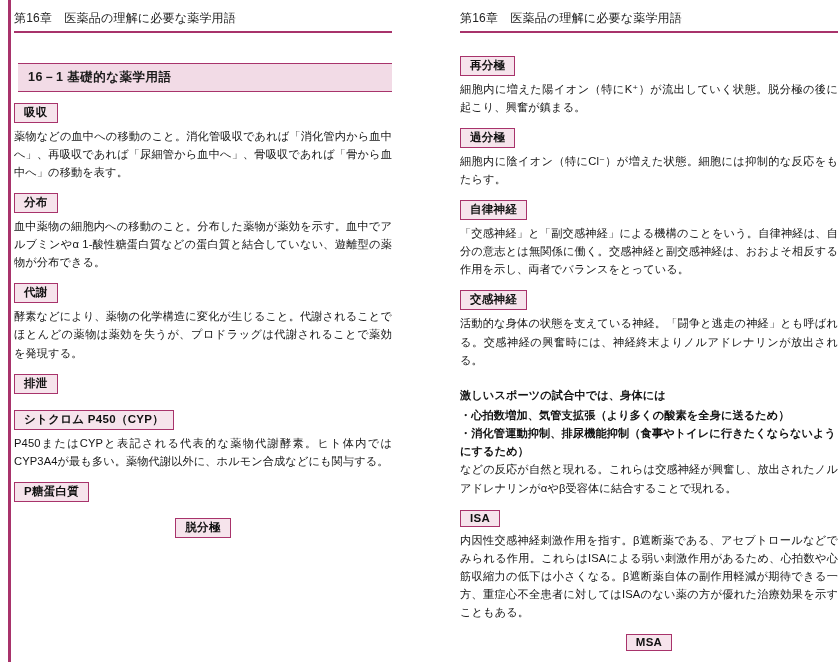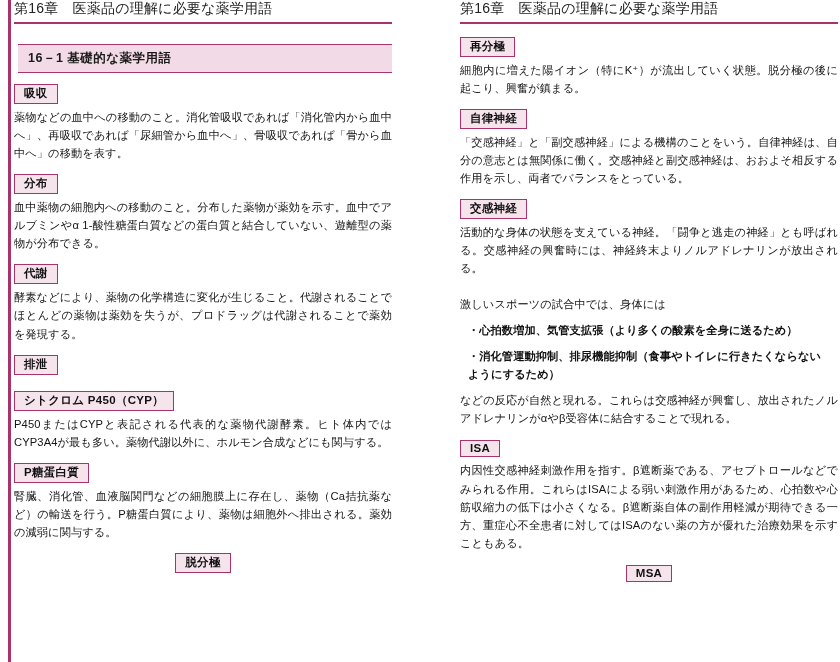--- a/index.html
+++ b/index.html
@@ -26,36 +26,36 @@
   .col {
     position: absolute;
     top: 0;
     width: 378px;
     height: 662px;
   }
   .col-left { left: 14px; }
   .col-right { left: 460px; }
 
   .runhead {
-    font-size: 14px;
+    font-size: 12px;
     color: #222;
     letter-spacing: 0.2px;
-    padding-top: 0;
+    padding-top: 10px;
     white-space: nowrap;
   }
   .runhead-right { text-align: left; }
   .rule {
     height: 1.5px;
     background: #a8336b;
     margin-top: 4px;
   }
   .col-right .rule { background: #a8336b; }
 
   .body {
-    padding-top: 12px;
+    padding-top: 22px;
   }
 
   
   .section-band {
     margin: 8px 0 10px 4px;
     background: #f2dbe6;
     border-top: 1.6px solid #a8336b;
     border-bottom: 1.6px solid #a8336b;
     padding: 5px 8px 5px 10px;
     font-size: 12.5px;
@@ -80,28 +80,28 @@
 
   .para {
     font-size: 11.2px;
     line-height: 1.62;
     color: #141414;
     text-align: justify;
     text-justify: inter-character;
     margin: 0 0 2px 0;
     letter-spacing: 0.1px;
   }
-  .para + .para { margin-top: 17px; }
+  .para + .para { margin-top: 17px; font-weight: bold; }
 
   .bold-line {
     font-size: 11.2px;
     line-height: 1.62;
     font-weight: bold;
     color: #111;
-    margin: 8px;
+    margin: 0;
     letter-spacing: 0.1px;
   }
   .clip { overflow: hidden; text-align: center; }
 </style>
 </head>
 <body>
 
 <div class="page">
 
   <div class="edge-rule"></div>
@@ -133,41 +133,44 @@
         <div class="term">排泄</div>
       </div>
 
       <div class="entry">
         <div class="term">シトクロム P450（CYP）</div>
         <p class="para">P450またはCYPと表記される代表的な薬物代謝酵素。ヒト体内ではCYP3A4が最も多い。薬物代謝以外に、ホルモン合成などにも関与する。</p>
       </div>
 
       <div class="entry">
         <div class="term">P糖蛋白質</div>
-        <p class="para">腎臓、消化管、血液脳関門などの細胞膜上に存在し、薬物（Ca拮抗薬など）の輸送を行う。P糖蛋白質により、薬物は細胞外へ排出される。薬効の減弱に関与する。</p>
       </div>
 
       <div class="entry clip">
         <div class="term">脱分極</div>
       </div>
 
     </div>
   </div>
 
   <div class="col col-right">
     <div class="runhead runhead-right">第16章　医薬品の理解に必要な薬学用語</div>
     <div class="rule"></div>
 
     <div class="body">
 
       <div class="entry">
         <div class="term">再分極</div>
         <p class="para">細胞内に増えた陽イオン（特にK⁺）が流出していく状態。脱分極の後に起こり、興奮が鎮まる。</p>
       </div>
 
+      <div class="entry">
+        <div class="term">過分極</div>
+        <p class="para">細胞内に陰イオン（特にCl⁻）が増えた状態。細胞には抑制的な反応をもたらす。</p>
+      </div>
 
       <div class="entry">
         <div class="term">自律神経</div>
         <p class="para">「交感神経」と「副交感神経」による機構のことをいう。自律神経は、自分の意志とは無関係に働く。交感神経と副交感神経は、おおよそ相反する作用を示し、両者でバランスをとっている。</p>
       </div>
 
       <div class="entry">
         <div class="term">交感神経</div>
         <p class="para">活動的な身体の状態を支えている神経。「闘争と逃走の神経」とも呼ばれる。交感神経の興奮時には、神経終末よりノルアドレナリンが放出される。</p>
         <p class="para">激しいスポーツの試合中では、身体には</p>

